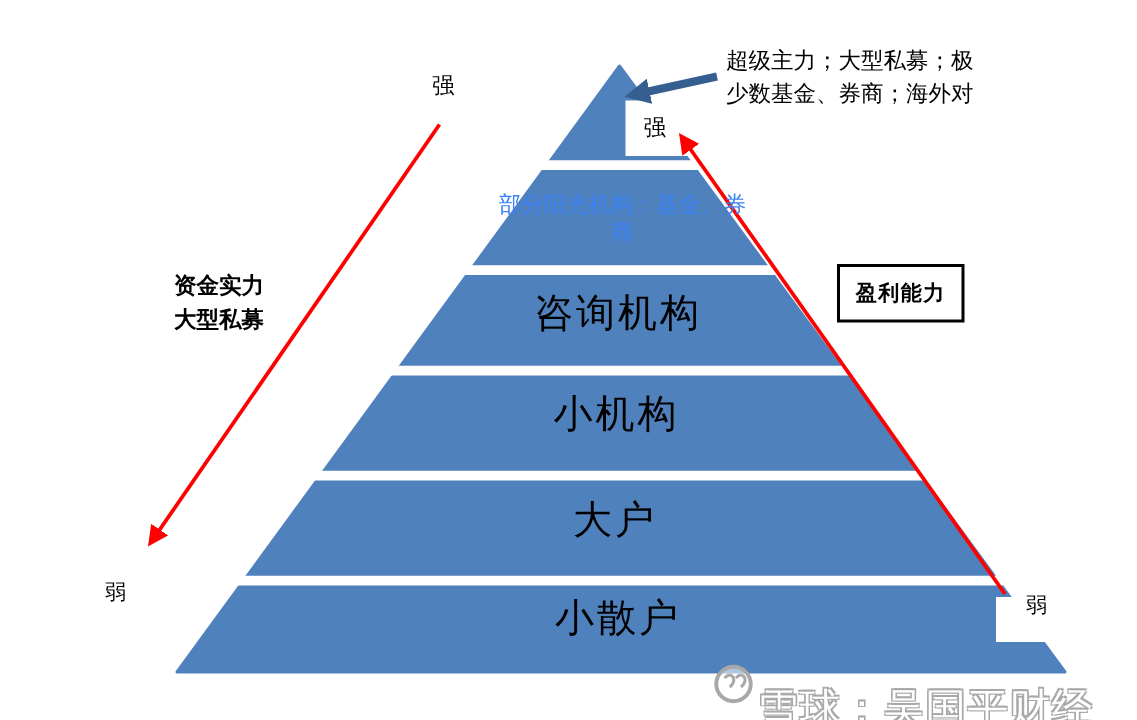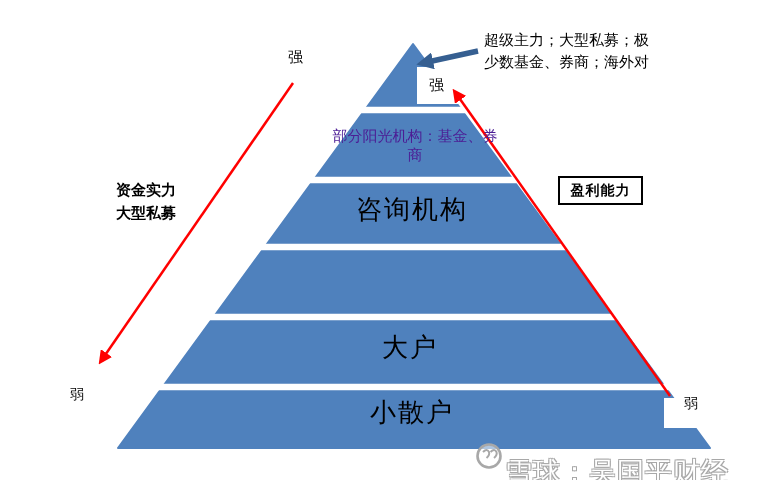--- a/index.html
+++ b/index.html
@@ -17,24 +17,24 @@
   .caption{
     position:absolute;left:102px;top:179px;width:88px;
     font-weight:bold;font-size:15px;line-height:23px;text-align:center;
   }
   .tier-label{
     position:absolute;transform:translate(-50%,-50%);
     font-size:26px;letter-spacing:2px;white-space:nowrap;color:#000;
   }
   .tier-label-small{
     position:absolute;left:303px;top:127px;width:224px;
-    font-size:15px;line-height:19px;text-align:center;color:#4c1d95;
+    font-size:15px;line-height:19px;text-align:center;color:#3b82f6;
   }
   .profit-box{
-    position:absolute;left:558px;top:176px;width:85px;height:29px;
+    position:absolute;left:558px;top:176px;width:85px;height:39px;
     background:#ffffff;border:2px solid #000;box-sizing:border-box;
     display:flex;align-items:center;justify-content:center;
     font-weight:bold;font-size:14px;letter-spacing:1px;
   }
   .watermark-text{
     position:absolute;left:505px;top:440px;
     font-size:27px;letter-spacing:1px;color:#ffffff;white-space:nowrap;
     text-shadow:-1px -1px 0 #a8a8a8,1px -1px 0 #a8a8a8,
                 -1px 1px 0 #a8a8a8,1px 1px 0 #a8a8a8;
     margin-top:14px;
@@ -98,18 +98,19 @@
   <div class="profit-box">
     <span>盈利能力</span>
   </div>
   <div class="lbl" style="left:684px;top:395px;font-size:14px;">弱</div>
 
   <div class="tier-label-small">
     <div>部分阳光机构：基金、券</div>
     <div>商</div>
   </div>
   <div class="tier-label" style="left:412px;top:209px;">咨询机构</div>
+  <div class="tier-label" style="left:411px;top:276px;">小机构</div>
   <div class="tier-label" style="left:410px;top:347px;">大户</div>
   <div class="tier-label" style="left:412px;top:412px;">小散户</div>
 
   <div class="watermark-text">雪球：吴国平财经</div>
 
 </div>
 
 </body></html>

